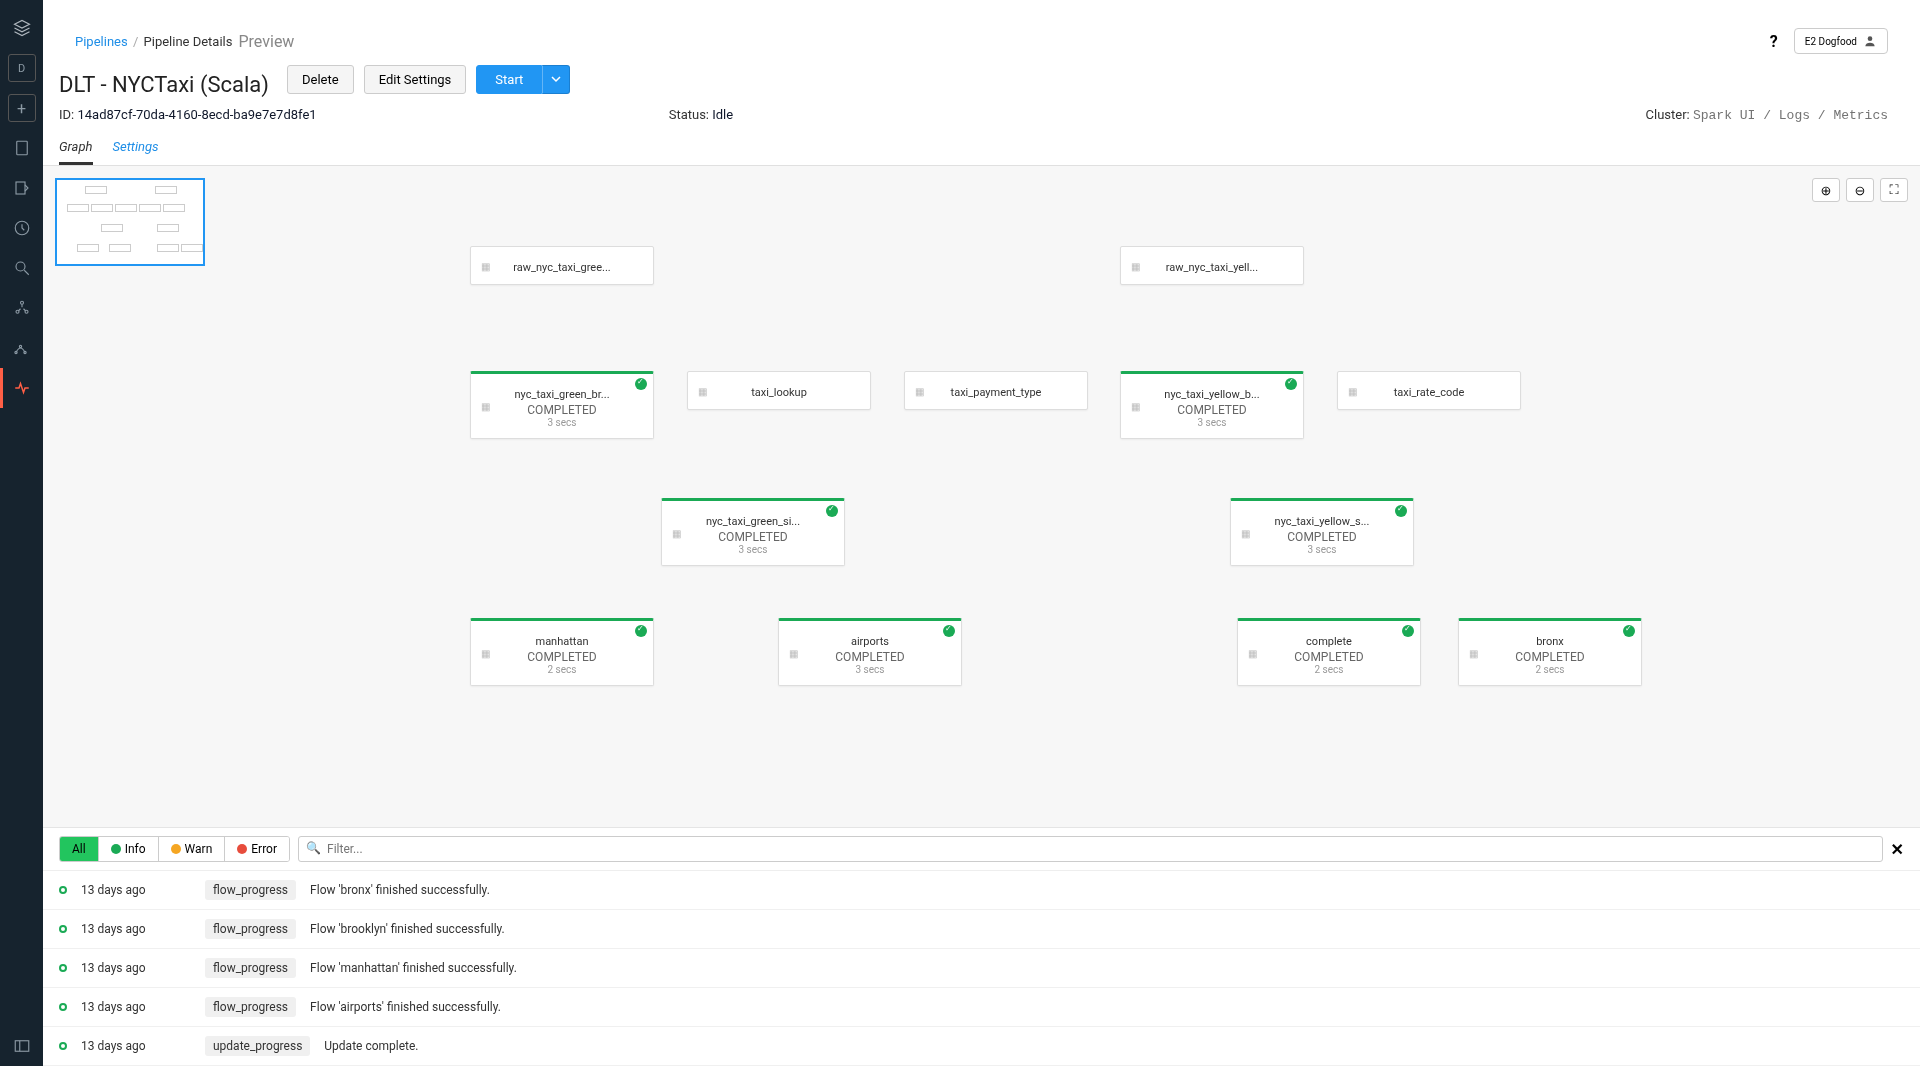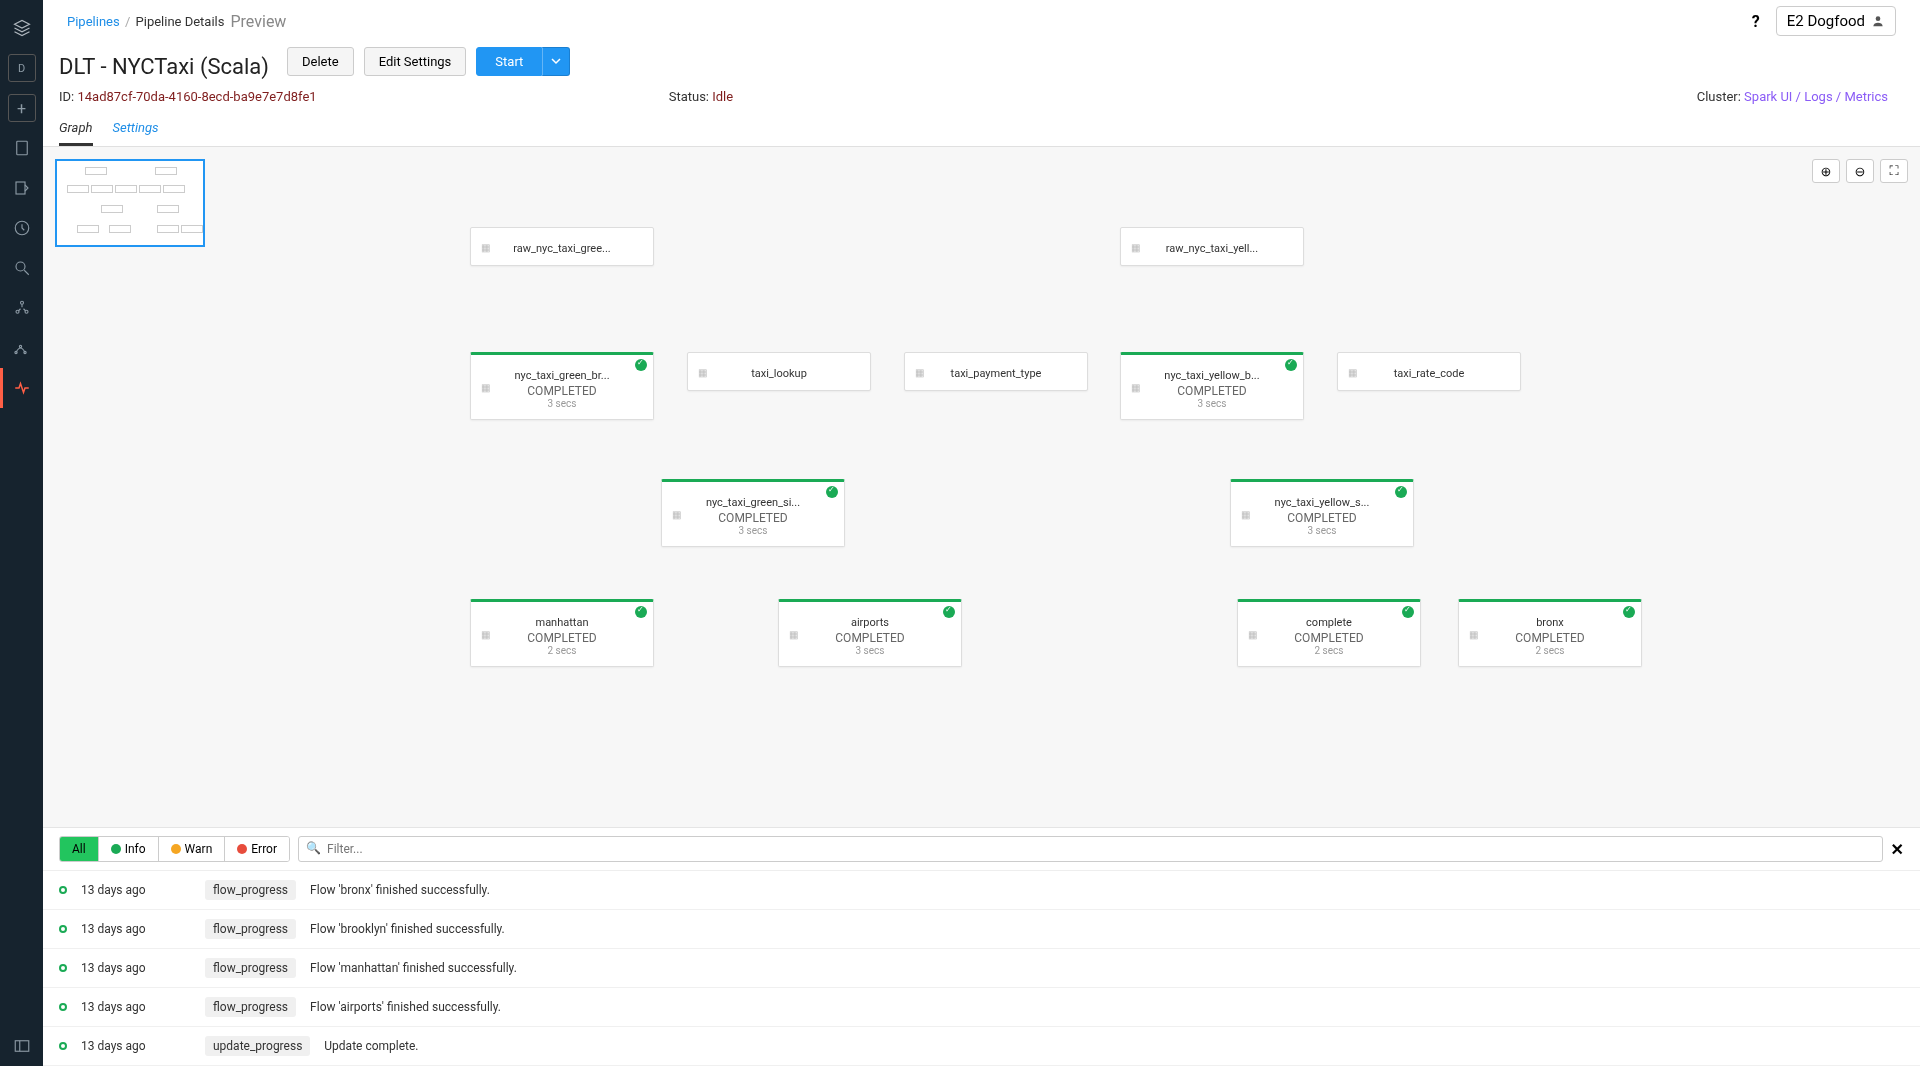--- a/index.html
+++ b/index.html
@@ -6,40 +6,40 @@
 body { display: flex; height: 100vh; overflow: hidden; background: #fff; }
 .sidebar { width: 43px; background: #16232e; display: flex; flex-direction: column; align-items: center; padding-top: 8px; flex-shrink: 0; }
 .sidebar-logo { width: 24px; height: 24px; margin: 8px 0; display:flex; align-items:center; justify-content:center; color:#b0b8bf; }
 .sidebar-item { width: 43px; height: 40px; display: flex; align-items: center; justify-content: center; color: #8c9aa5; cursor: pointer; position:relative; }
 .sidebar-item.boxed { border: 1px solid #555; border-radius: 3px; width: 28px; height: 28px; margin: 6px 0;}
 .sidebar-item.active { color: #ff5f46; }
 .sidebar-item.active::before { content:''; position:absolute; left:0; top:0; bottom:0; width:3px; background:#ff5f46;}
 .sidebar-spacer { flex: 1; }
 .sidebar svg { width: 18px; height: 18px; }
 .main { flex: 1; display: flex; flex-direction: column; overflow: hidden; }
-.topbar { display: flex; align-items: center; padding: 6px 24px; }
+.topbar { display: flex; align-items: center; padding: 6px 32px; margin-top: 22px; }
 .breadcrumb { font-size: 13px; color: #333; }
 .breadcrumb a { color: #1f8ee7; text-decoration: none; }
 .breadcrumb .sep { color: #aaa; margin: 0 2px; }
 .preview-badge { font-size: 16px; color: #888; margin-left: 6px; }
 .topbar-spacer { flex: 1; }
 .help-icon { font-weight: bold; margin-right: 16px; cursor: pointer; }
-.user-chip { border: 1px solid #ccc; border-radius: 4px; padding: 5px 10px; font-size: 15px; display: flex; align-items: center; gap: 6px; cursor: pointer; }
+.user-chip { border: 1px solid #ccc; border-radius: 4px; padding: 5px 10px; font-size: 10px; display: flex; align-items: center; gap: 6px; cursor: pointer; }
 .header { display: flex; align-items: center; padding: 2px 16px 6px; gap: 10px; }
 .page-title { font-size: 22px; font-weight: 400; color: #222; margin-right: 8px; margin-top: 10px; }
 .btn { border: 1px solid #ccc; background: #f5f5f5; padding: 6px 14px; border-radius: 3px; font-size: 13px; cursor: pointer; }
 .btn-primary { background: #2196f3; color: #fff; border-color: #2196f3; }
 .btn-group { display: flex; }
 .btn-group .btn-primary:first-child { border-radius: 3px 0 0 3px; padding: 6px 18px; }
 .btn-dropdown { background: #2196f3; color:#fff; border:1px solid #1a7fd1; border-left-color: rgba(255,255,255,0.3); border-radius: 0 3px 3px 0; padding: 6px 8px; cursor:pointer; }
 .metarow { display: flex; padding: 4px 16px 8px; font-size: 13px; color: #333; }
 .metarow .col { flex: 1; }
 .metarow .label { color: #333; }
-.metarow .val { color: #7f1d1d; }
-.metarow a { color: #8b5cf6; text-decoration: none; }
+.metarow .val { color: #0f172a; }
+.metarow a { color: #737373; text-decoration: none; font-family: Liberation Mono, monospace; }
 .tabs { display: flex; gap: 20px; padding: 0 16px; border-bottom: 1px solid #e0e0e0; font-size: 13px; }
 .tab { padding: 8px 0; cursor: pointer; color: #333; font-style: italic; }
 .tab.active { border-bottom: 3px solid #333; }
 .tab.link { color: #1f8ee7; }
 .graph-area { flex: 1; background: #f7f7f7; position: relative; border-bottom: 1px solid #e5e5e5; overflow: hidden; }
 .minimap { position: absolute; top: 12px; left: 12px; width: 150px; height: 88px; background: #fff; border:2px solid #2196f3; }
 .zoom-controls { position: absolute; top: 12px; right: 12px; display: flex; gap: 6px; }
 .zoom-btn { width: 28px; height: 24px; background: #fff; border: 1px solid #ccc; border-radius: 3px; display:flex; align-items:center; justify-content:center; cursor:pointer; font-size: 13px; }
 .canvas { position: absolute; inset: 0; }
 .node { position: absolute; width: 184px; background: #fff; border: 1px solid #ddd; border-radius: 2px; font-size: 11px; text-align: center; padding: 14px 8px 10px; box-shadow: 0 1px 2px rgba(0,0,0,0.05); }

